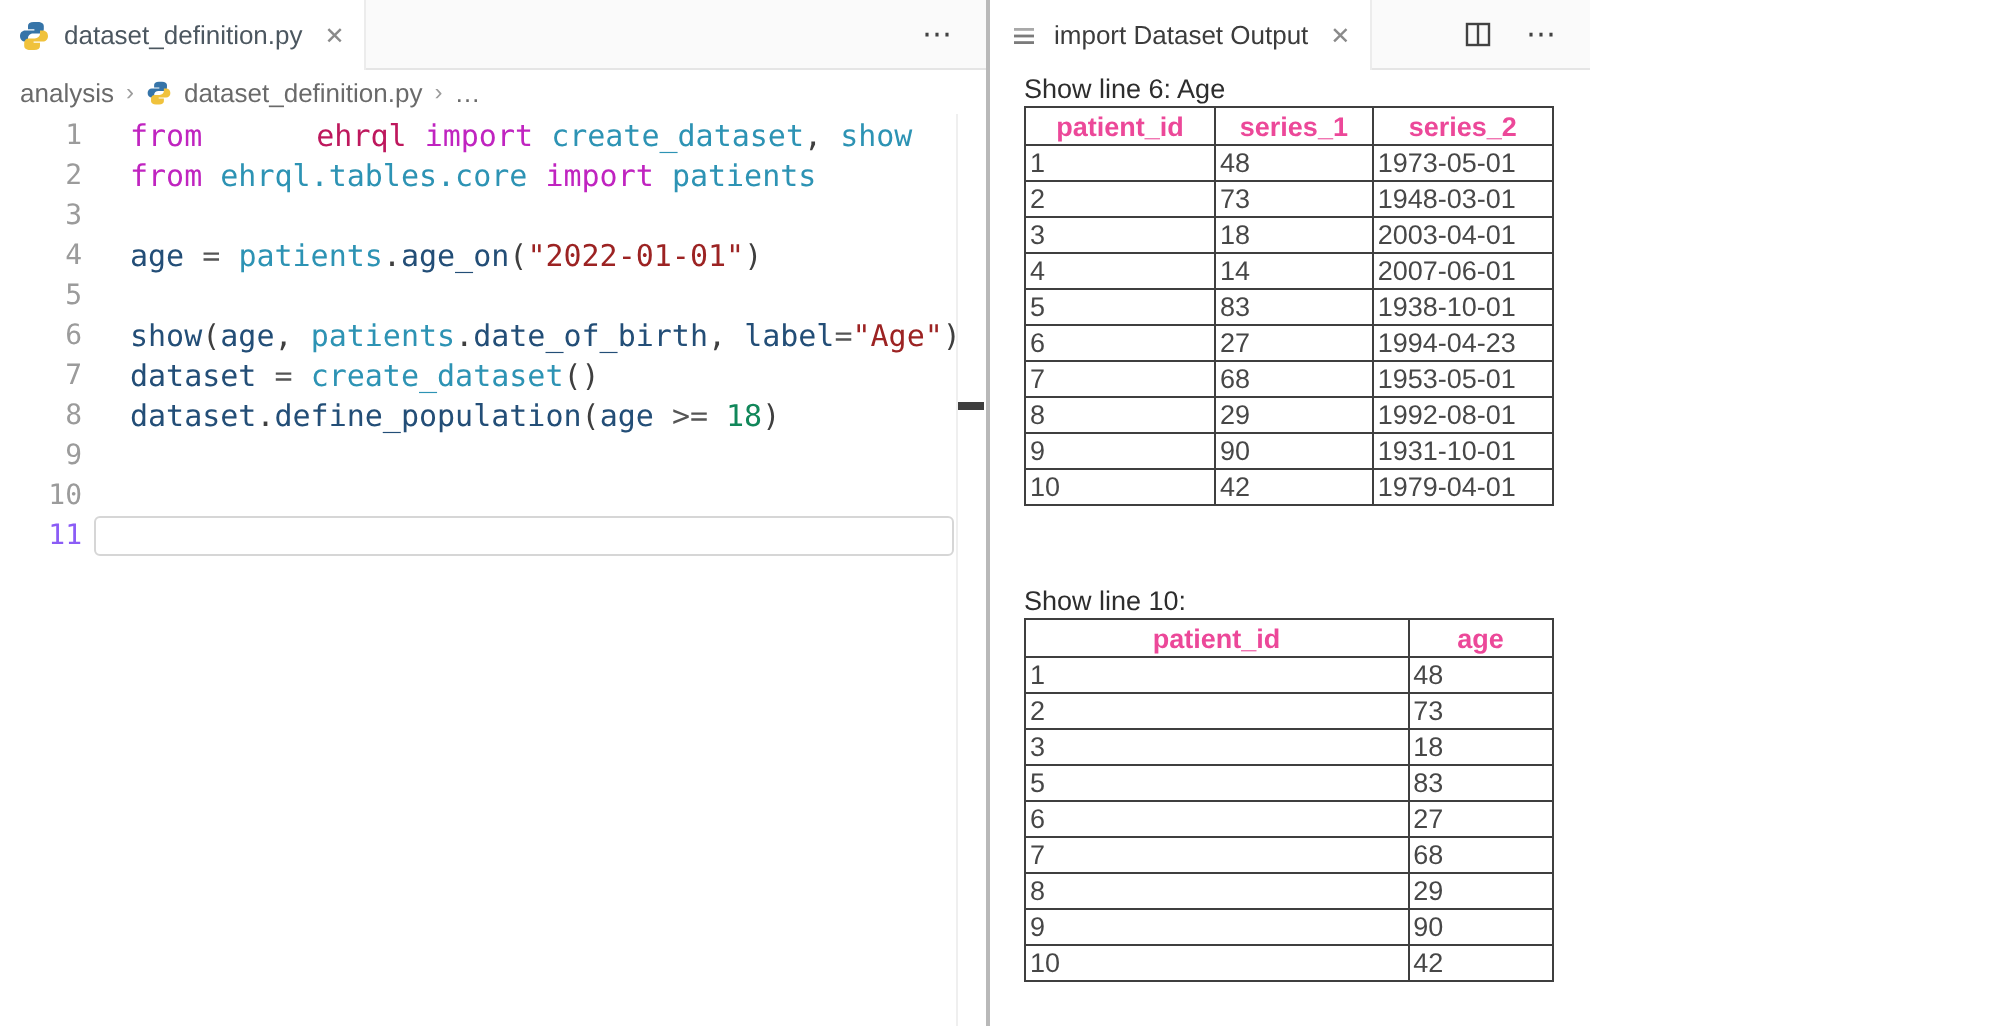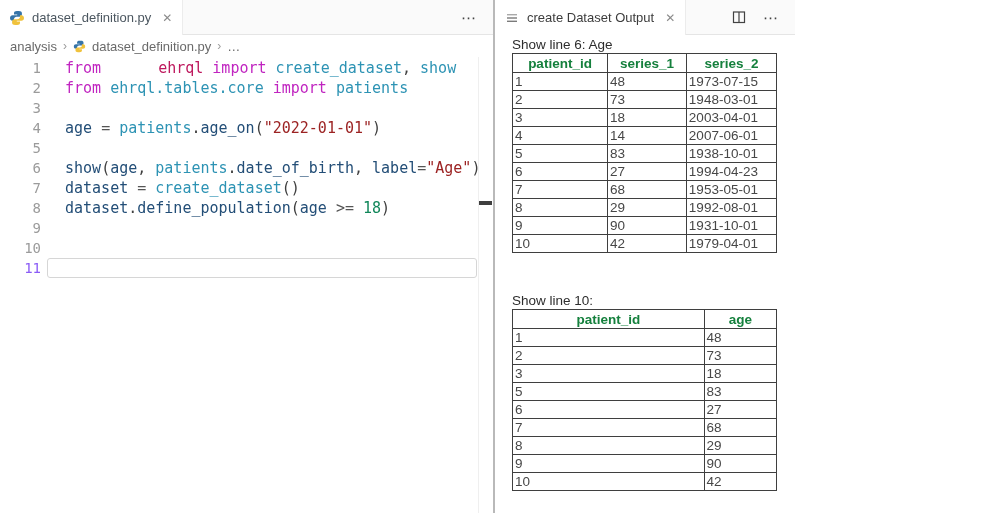--- a/index.html
+++ b/index.html
@@ -48,21 +48,21 @@
   .ruler-marker { position:absolute; left:479px; top:201px; width:13px; height:4px;
                   background:#3e3e3e; }
 
   
   .output-content { padding:2px 18px 0 17px; overflow:hidden; }
   .out-heading { font-size:13.5px; font-weight:400; color:#2d2d2d;
                  height:15px; line-height:15px; margin-bottom:1px; }
   .out-section + .out-section .out-heading { margin-top:40px; }
   table { border-collapse:collapse; table-layout:fixed; }
   th, td { border:1px solid #3f3f3f; overflow:hidden; }
-  th { font-size:13.5px; font-weight:700; color:#15803d; height:19px;
+  th { font-size:13.5px; font-weight:700; color:#ec4899; height:19px;
        text-align:center; padding:0; }
   td { font-size:13.5px; color:#474747; height:18px; padding:0 2px; text-align:left; }
 </style>
 </head>
 <body>
 
 <div id="app">
 
   <section class="pane editor-pane">
     <div class="tabbar">
@@ -149,21 +149,21 @@
   <section class="pane output-pane">
     <div class="tabbar">
       <div class="tab">
         <span class="icon16">
           <svg viewBox="0 0 16 16">
             <rect x="3" y="4" width="10" height="1.4" fill="#a9a9a9"></rect>
             <rect x="3" y="7.3" width="10" height="1.4" fill="#7b7b7b"></rect>
             <rect x="3" y="10.6" width="10" height="1.4" fill="#7b7b7b"></rect>
           </svg>
         </span>
-        <span class="tab-label" style="color:#3c3c3c">create Dataset Output</span>
+        <span class="tab-label" style="color:#3c3c3c">import Dataset Output</span>
         <span class="close">✕</span>
       </div>
       <div class="tab-filler">
         <span class="icon16">
           <svg viewBox="0 0 16 16">
             <rect x="2.5" y="3" width="11" height="10.5" fill="none" stroke="#424242" stroke-width="1.2"></rect>
             <line x1="8" y1="3" x2="8" y2="13.5" stroke="#424242" stroke-width="1.2"></line>
           </svg>
         </span>
         <span class="more">⋯</span>
@@ -182,21 +182,21 @@
               <tr>
                 <th>patient_id</th>
                 <th>series_1</th>
                 <th>series_2</th>
               </tr>
             </thead>
             <tbody>
               <tr>
                 <td>1</td>
                 <td>48</td>
-                <td>1973-07-15</td>
+                <td>1973-05-01</td>
               </tr>
               <tr>
                 <td>2</td>
                 <td>73</td>
                 <td>1948-03-01</td>
               </tr>
               <tr>
                 <td>3</td>
                 <td>18</td>
                 <td>2003-04-01</td>

